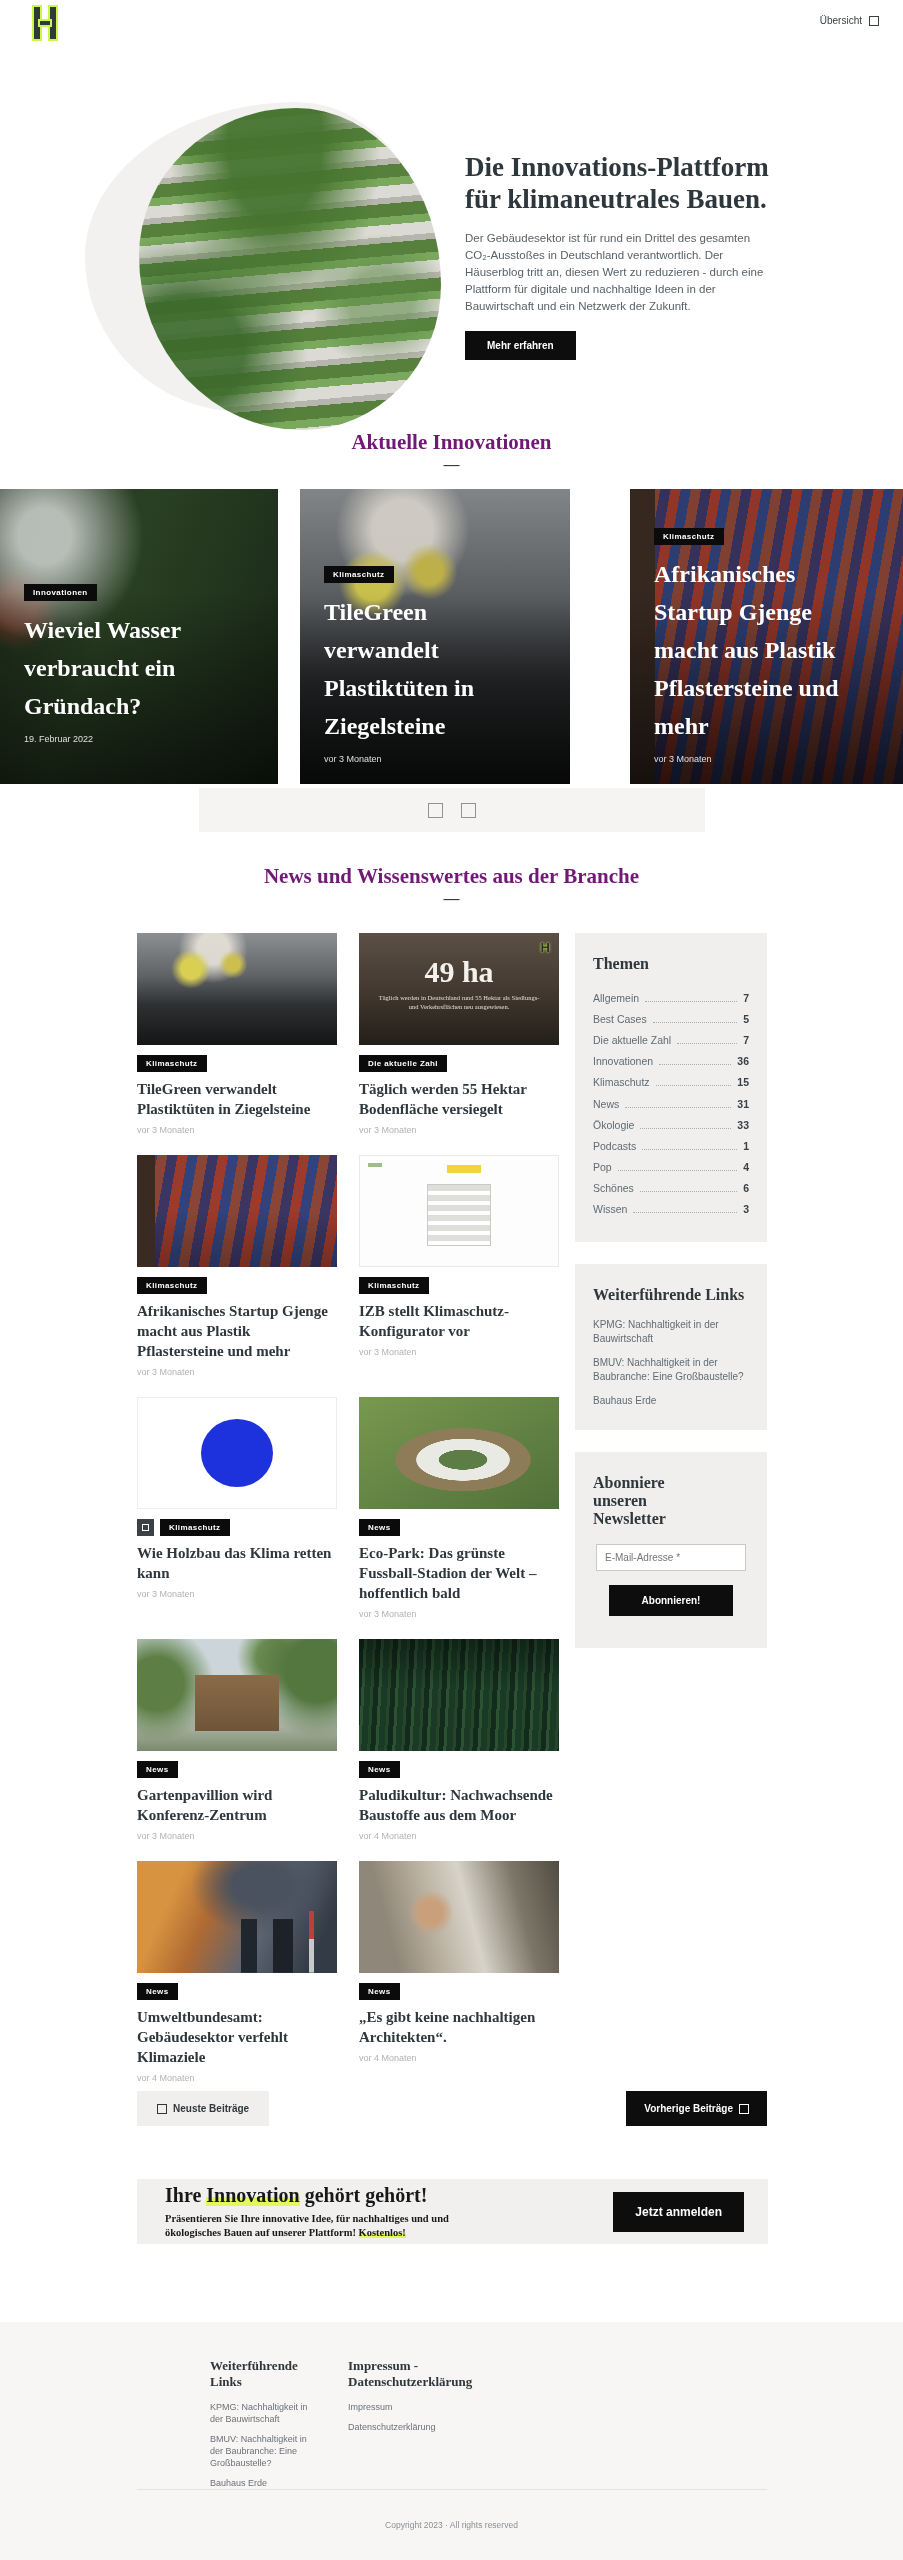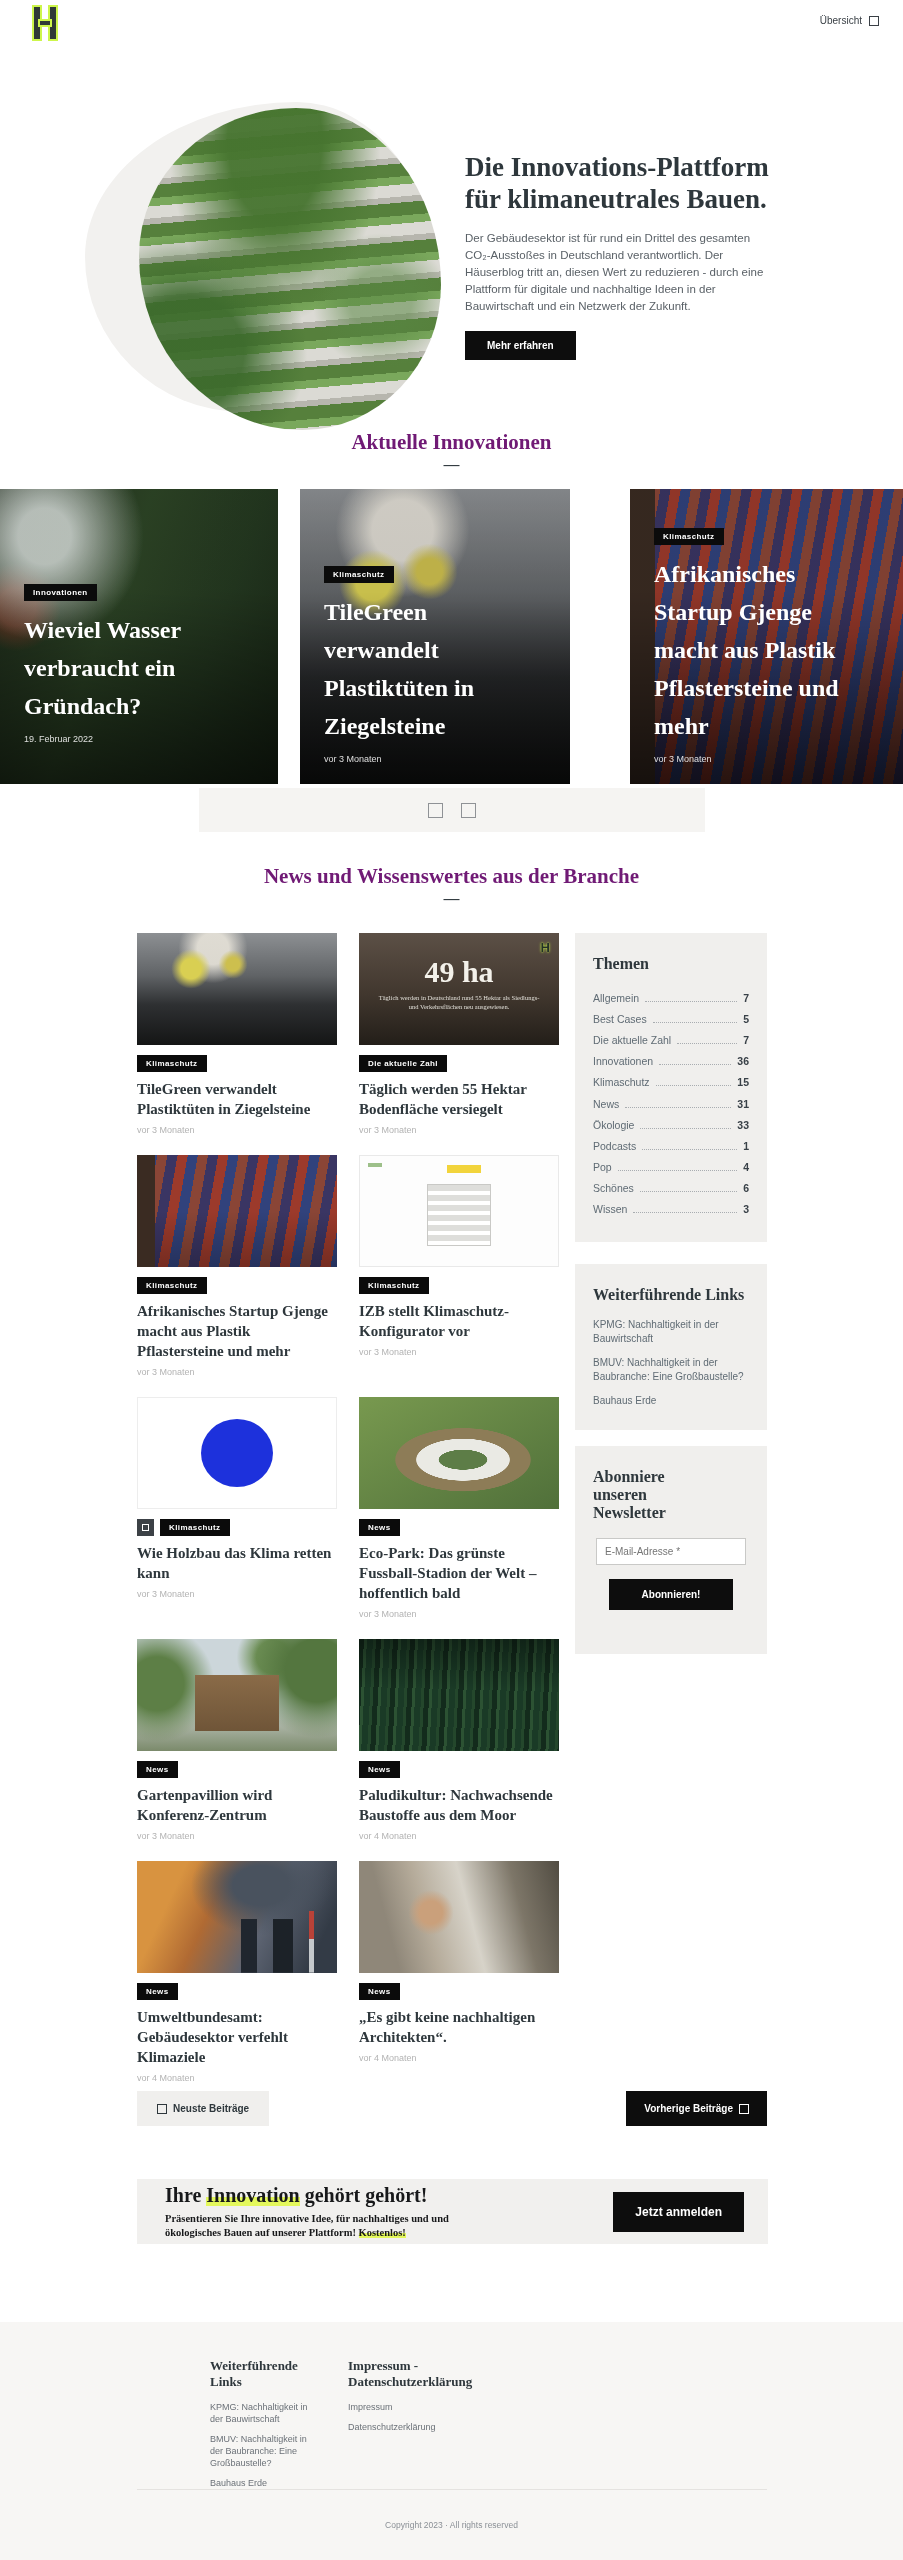--- a/index.html
+++ b/index.html
@@ -391,21 +391,21 @@
           </div>
       </div>
 
       <div class="side-box" style="margin-top:22px">
         <h3 class="serif">Weiterführende Links</h3>
         <div class="side-link">KPMG: Nachhaltigkeit in der Bauwirtschaft</div>
         <div class="side-link">BMUV: Nachhaltigkeit in der Baubranche: Eine Großbaustelle?</div>
         <div class="side-link">Bauhaus Erde</div>
       </div>
 
-      <div class="side-box" style="margin-top:16px;padding-bottom:44px">
+      <div class="side-box" style="margin-top:22px;padding-bottom:32px">
         <h3 class="serif" style="width:120px">Abonniere unseren Newsletter</h3>
         <input class="nl-input" type="text" placeholder="E-Mail-Adresse *" style="">
         <button class="btn-black nl-btn">Abonnieren!</button>
       </div>
     </div>
   </div>
 
   <div class="pag-row">
     <button class="pag-left">
       <span class="sq"></span>

